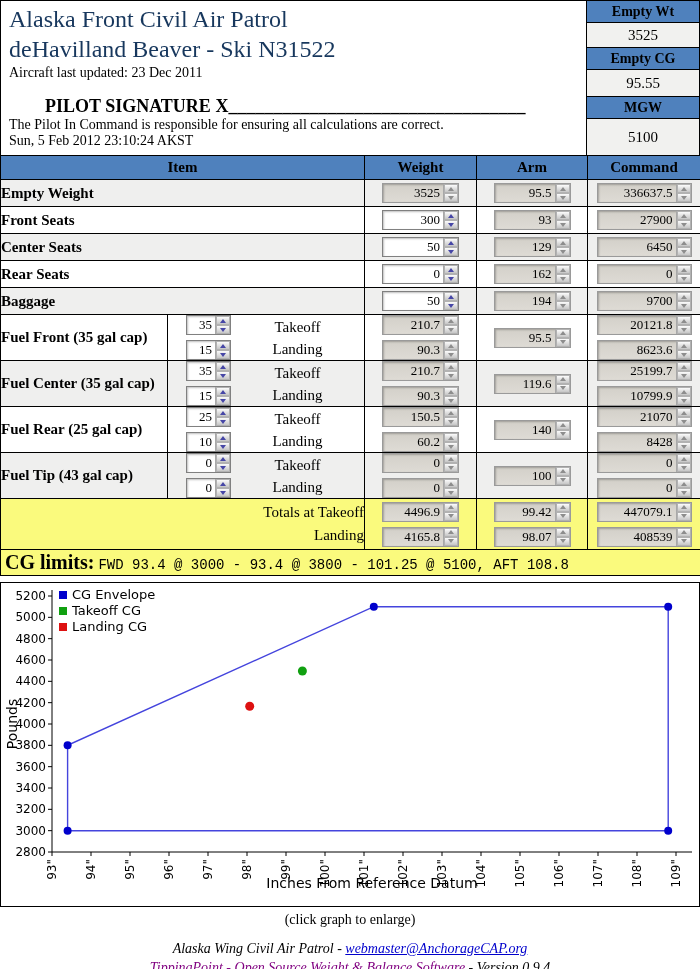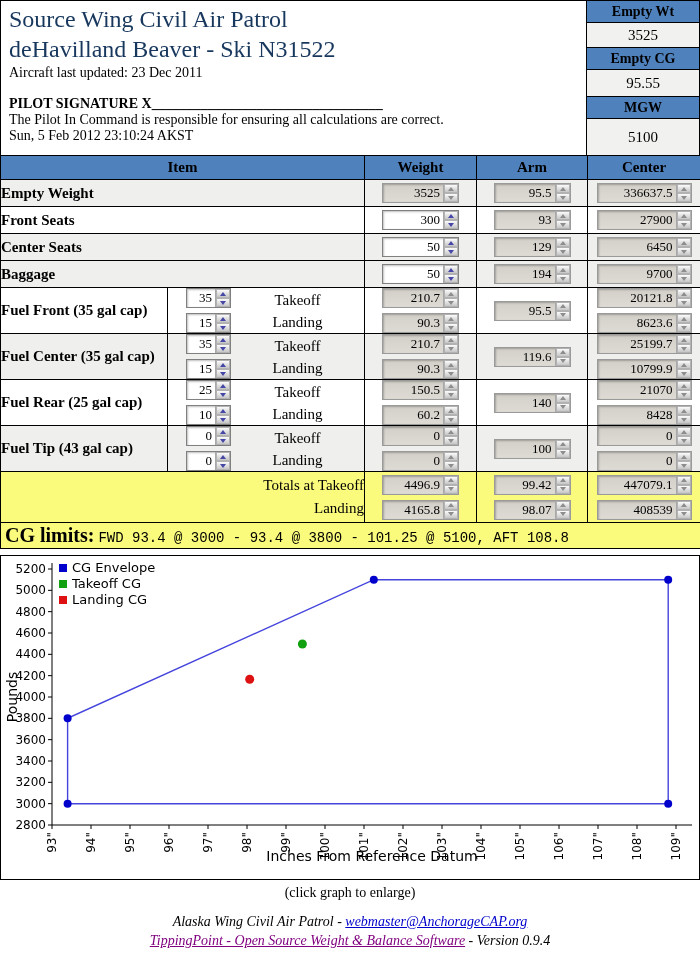--- a/index.html
+++ b/index.html
@@ -3,21 +3,21 @@
 <meta charset="utf-8">
 <style>
   html,body{margin:0;padding:0;background:#fff;}
   body{width:700px;font-family:"Liberation Serif",serif;color:#000;}
 
   
   .top{display:flex;border:1px solid #000;box-sizing:border-box;width:700px;height:156px;}
   .top-left{flex:1;padding:3px 8px;box-sizing:border-box;}
   .title{font-size:24px;color:#17375d;line-height:1.25;}
   .updated{font-size:14px;margin-top:1px;}
-  .sigline{font-size:14px;font-weight:bold;margin-top:15px;}
+  .sigline{font-size:18px;font-weight:bold;margin-top:15px;margin-left:36px;}
   .resp{font-size:14px;}
   .stamp{font-size:14px;}
   .summary{width:113px;border-left:1px solid #000;display:flex;flex-direction:column;box-sizing:border-box;}
   .sum-h{background:#4f81bd;font-weight:bold;font-size:14px;text-align:center;border-bottom:1px solid #000;
          height:21px;display:flex;align-items:center;justify-content:center;}
   .sum-v{background:#f1f1ef;font-size:15px;text-align:center;border-bottom:1px solid #000;
          display:flex;align-items:center;justify-content:center;}
   .sum-v.v1{height:24px}.sum-v.v2{height:26px}.sum-v.v3{flex:1;border-bottom:none;}
 
   
@@ -70,21 +70,21 @@
   .credits{text-align:center;font-style:italic;font-size:14px;margin-top:12px;line-height:1.35;}
   a.blue{color:#0000cc;}
   a.purple{color:#800080;}
 </style>
 </head>
 <body>
 
 <div class="top">
   <div class="top-left">
     <div class="title">
-      <div>Source Wing Civil Air Patrol</div>
+      <div>Alaska Front Civil Air Patrol</div>
       <div>deHavilland Beaver - Ski N31522</div>
     </div>
     <div class="updated">Aircraft last updated: 23 Dec 2011</div>
     <div class="sigline"><span>PILOT SIGNATURE X</span><span>_________________________________</span></div>
     <div class="resp">The Pilot In Command is responsible for ensuring all calculations are correct.</div>
     <div class="stamp">Sun, 5 Feb 2012 23:10:24 AKST</div>
   </div>
   <div class="summary">
     <div class="sum-h">Empty Wt</div>
     <div class="sum-v v1">3525</div>
@@ -101,21 +101,21 @@
       <col style="width:197px">
       <col style="width:112px">
       <col style="width:111px">
       <col style="width:113px">
     </colgroup>
   <tbody>
       <tr>
     <th colspan="2">Item</th>
     <th>Weight</th>
     <th>Arm</th>
-    <th>Center</th>
+    <th>Command</th>
   </tr>
 
   <tr class="r-s grey">
     <td colspan="2" class="item">Empty Weight</td>
     <td class="ctr"><span class="spin w spinbox dis">
             <input class="si" value="3525" disabled="" style="">
             <span class="sb">
               <span class="su"></span>
               <span class="sd"></span>
             </span>
@@ -170,20 +170,44 @@
           </span></td>
     <td class="ctr"><span class="spin w spinbox dis">
             <input class="si" value="129" disabled="" style="">
             <span class="sb">
               <span class="su"></span>
               <span class="sd"></span>
             </span>
           </span></td>
     <td class="ctr"><span class="spin m spinbox dis">
             <input class="si" value="6450" disabled="" style="">
+            <span class="sb">
+              <span class="su"></span>
+              <span class="sd"></span>
+            </span>
+          </span></td>
+  </tr>
+  <tr class="r-s">
+    <td colspan="2" class="item">Rear Seats</td>
+    <td class="ctr"><span class="spin w spinbox">
+            <input class="si" value="0" style="">
+            <span class="sb">
+              <span class="su"></span>
+              <span class="sd"></span>
+            </span>
+          </span></td>
+    <td class="ctr"><span class="spin w spinbox dis">
+            <input class="si" value="162" disabled="" style="">
+            <span class="sb">
+              <span class="su"></span>
+              <span class="sd"></span>
+            </span>
+          </span></td>
+    <td class="ctr"><span class="spin m spinbox dis">
+            <input class="si" value="0" disabled="" style="">
             <span class="sb">
               <span class="su"></span>
               <span class="sd"></span>
             </span>
           </span></td>
   </tr>
   <tr class="r-s grey">
     <td colspan="2" class="item">Baggage</td>
     <td class="ctr"><span class="spin w spinbox">
             <input class="si" value="50" style="">

